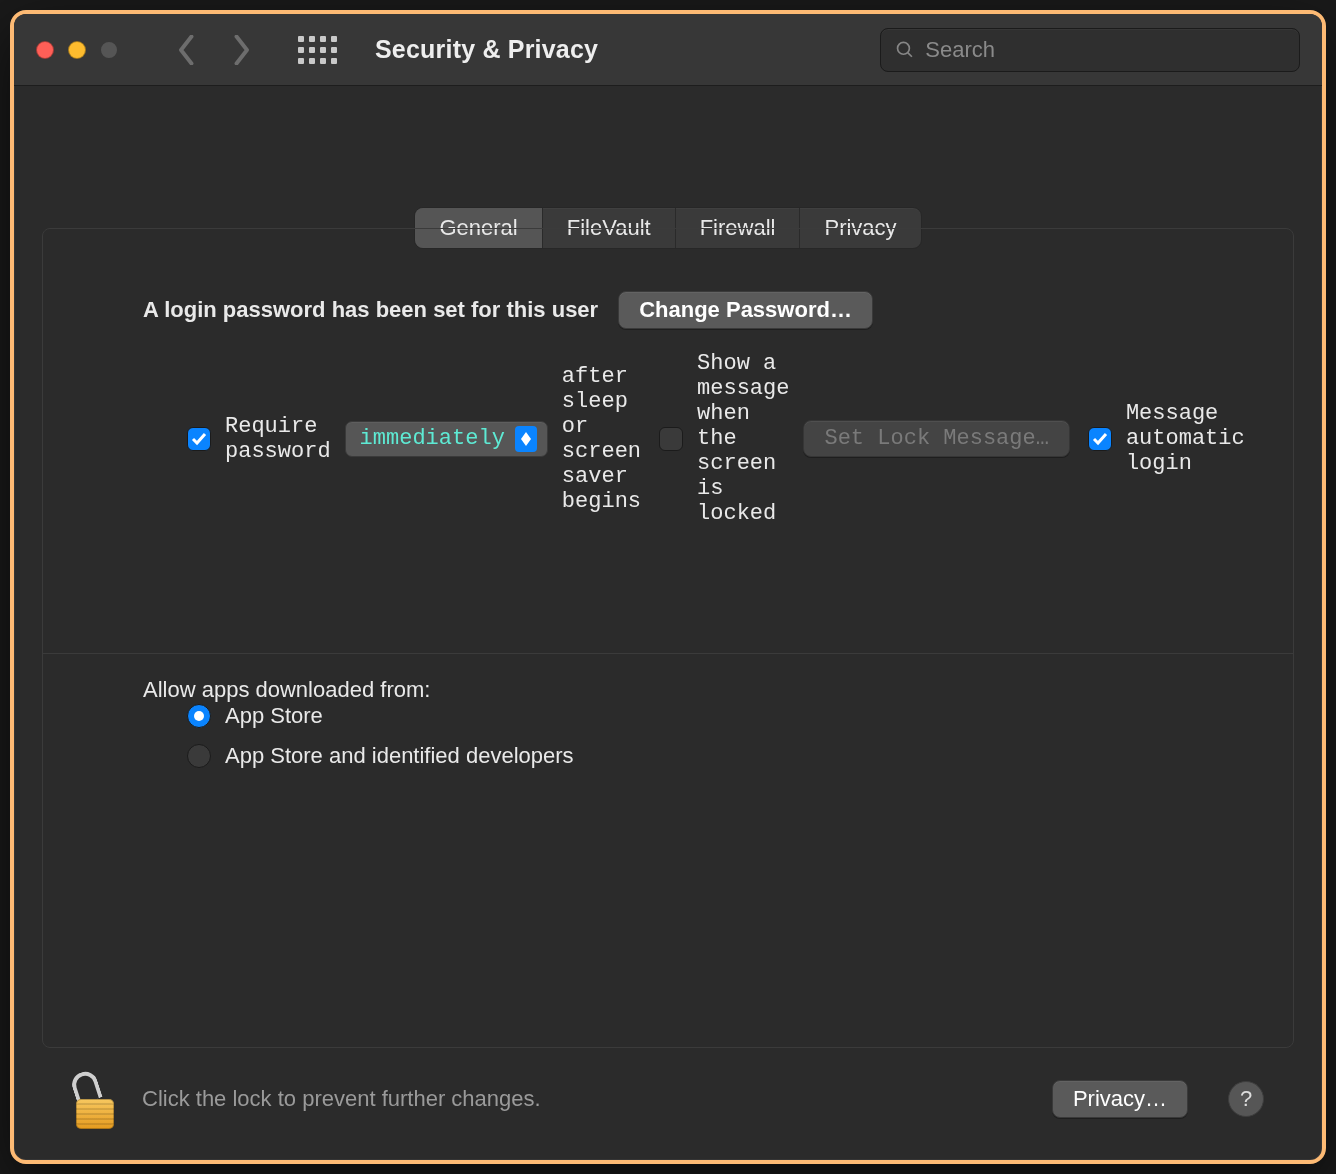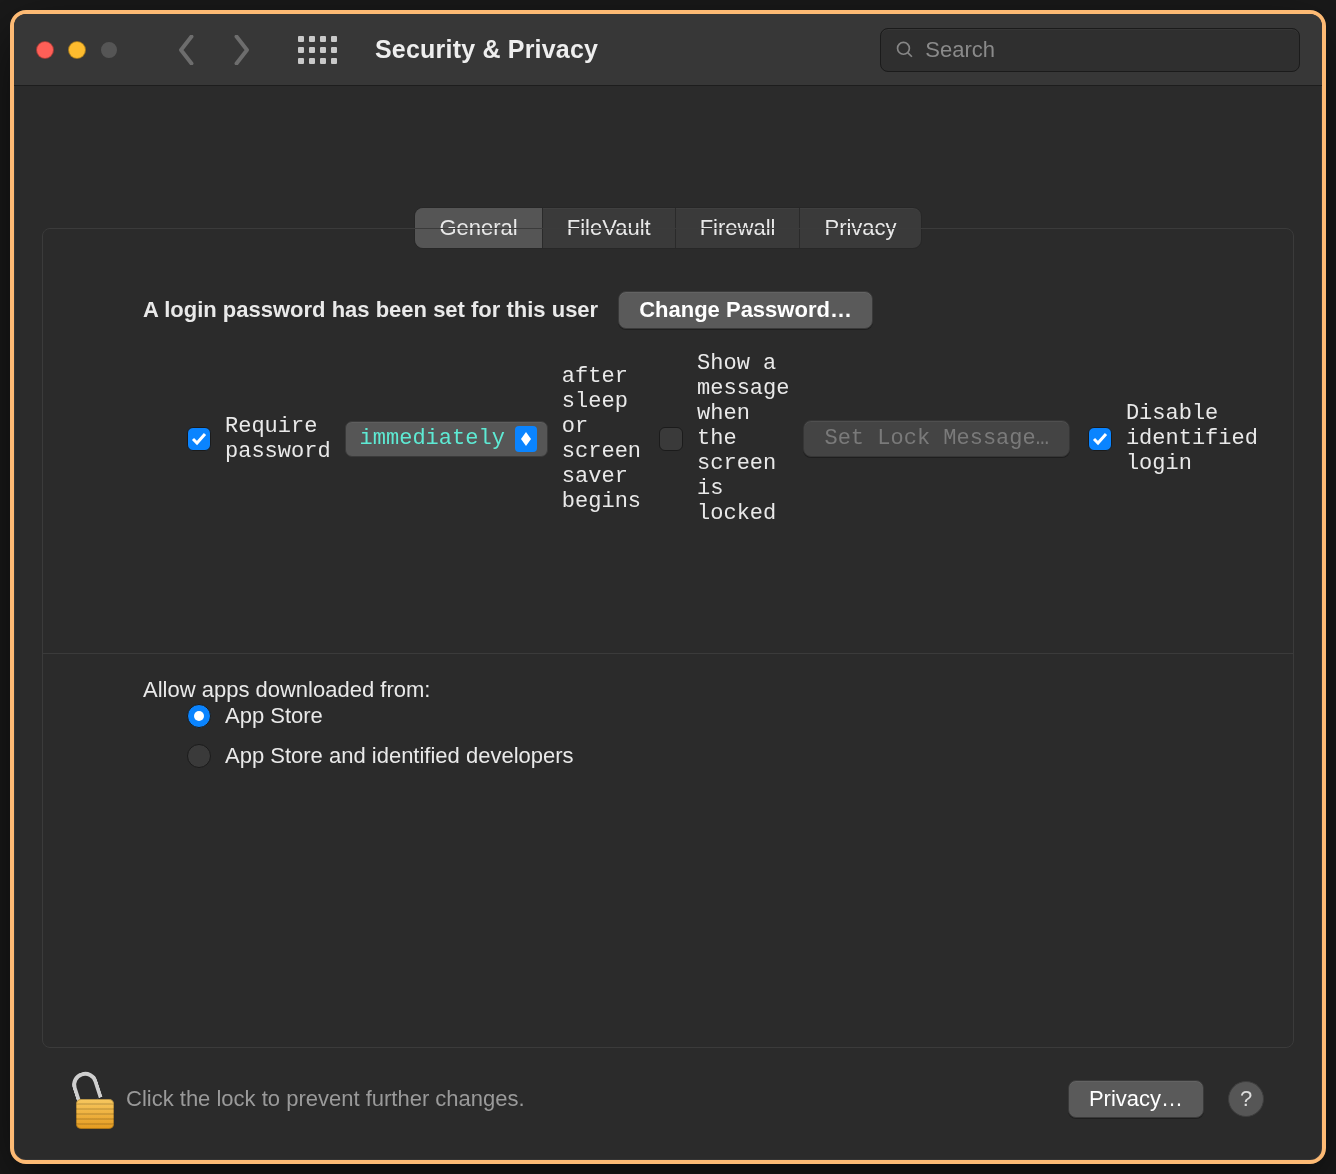--- a/index.html
+++ b/index.html
@@ -91,21 +91,21 @@
   .hr { position:absolute; left:0; right:0; top:424px; height:1px; background:#3b3b3b; }
 
   .allow-section { position:absolute; left:100px; top:448px; right:90px; color:#e9e9e9; font-size:22px;}
   .radiogroup { padding-left:44px; display:flex; flex-direction:column; gap:14px; }
   .radiorow { display:flex; align-items:center; gap:14px;}
   .radio { width:24px;height:24px;border-radius:50%; border:1px solid #1b1b1b; background:#3a3a3a; display:inline-flex; align-items:center; justify-content:center; flex:none;}
   .radio.selected{ background:#0a84ff; }
   .radio.selected::after{ content:""; width:10px;height:10px;border-radius:50%; background:#fff;}
 
   
-  .footer { height:112px; display:flex; align-items:center; padding:0 30px 10px 30px; gap:6px; }
+  .footer { height:112px; display:flex; align-items:center; padding:0 30px 10px 30px; gap:22px; }
   .lockicon { width:44px; height:52px; position:relative; margin-bottom: -8px; margin-left: 4px;}
   .lock-shackle { position:absolute; left:2px; top:-2px; width:26px; height:30px; border:4px solid #cfcfcf; border-bottom:none; border-radius:14px 14px 0 0; transform: rotate(-18deg); transform-origin: bottom left;}
   .lock-body { position:absolute; left:0; bottom:0; width:38px; height:30px; border-radius:5px;
     background: linear-gradient(#f7c860,#e59b1e);
     box-shadow: inset 0 0 0 1px rgba(0,0,0,.25);
   }
   .lock-body::before{ content:""; position:absolute; inset:4px 0; background:repeating-linear-gradient(to bottom, rgba(0,0,0,.12) 0 2px, transparent 2px 5px); border-radius:3px;}
   .locktext { color:#9a9a9a; font-size:22px; }
   .footer .spacer{ flex:1; }
   .helpbtn { width:36px;height:36px;border-radius:50%; background:#565656; color:#ddd; display:flex;align-items:center;justify-content:center; font-size:22px; border:1px solid #3d3d3d; margin-left:18px;}
@@ -198,21 +198,21 @@
           <span>Show a message when the screen is locked</span>
           <span class="btn disabled">Set Lock Message…</span>
         </div>
 
         <div class="optrow">
           <span class="cbx checked">
             <svg viewBox="0 0 16 16">
                 <path d="M2 8 L6 12 L14 3"></path>
               </svg>
           </span>
-          <span>Disable identified login</span>
+          <span>Message automatic login</span>
         </div>
       </div>
 
       <div class="hr"></div>
 
       <div class="allow-section">
         <div>Allow apps downloaded from:</div>
         <div class="radiogroup">
           <div class="radiorow">
             <span class="radio selected"></span>

